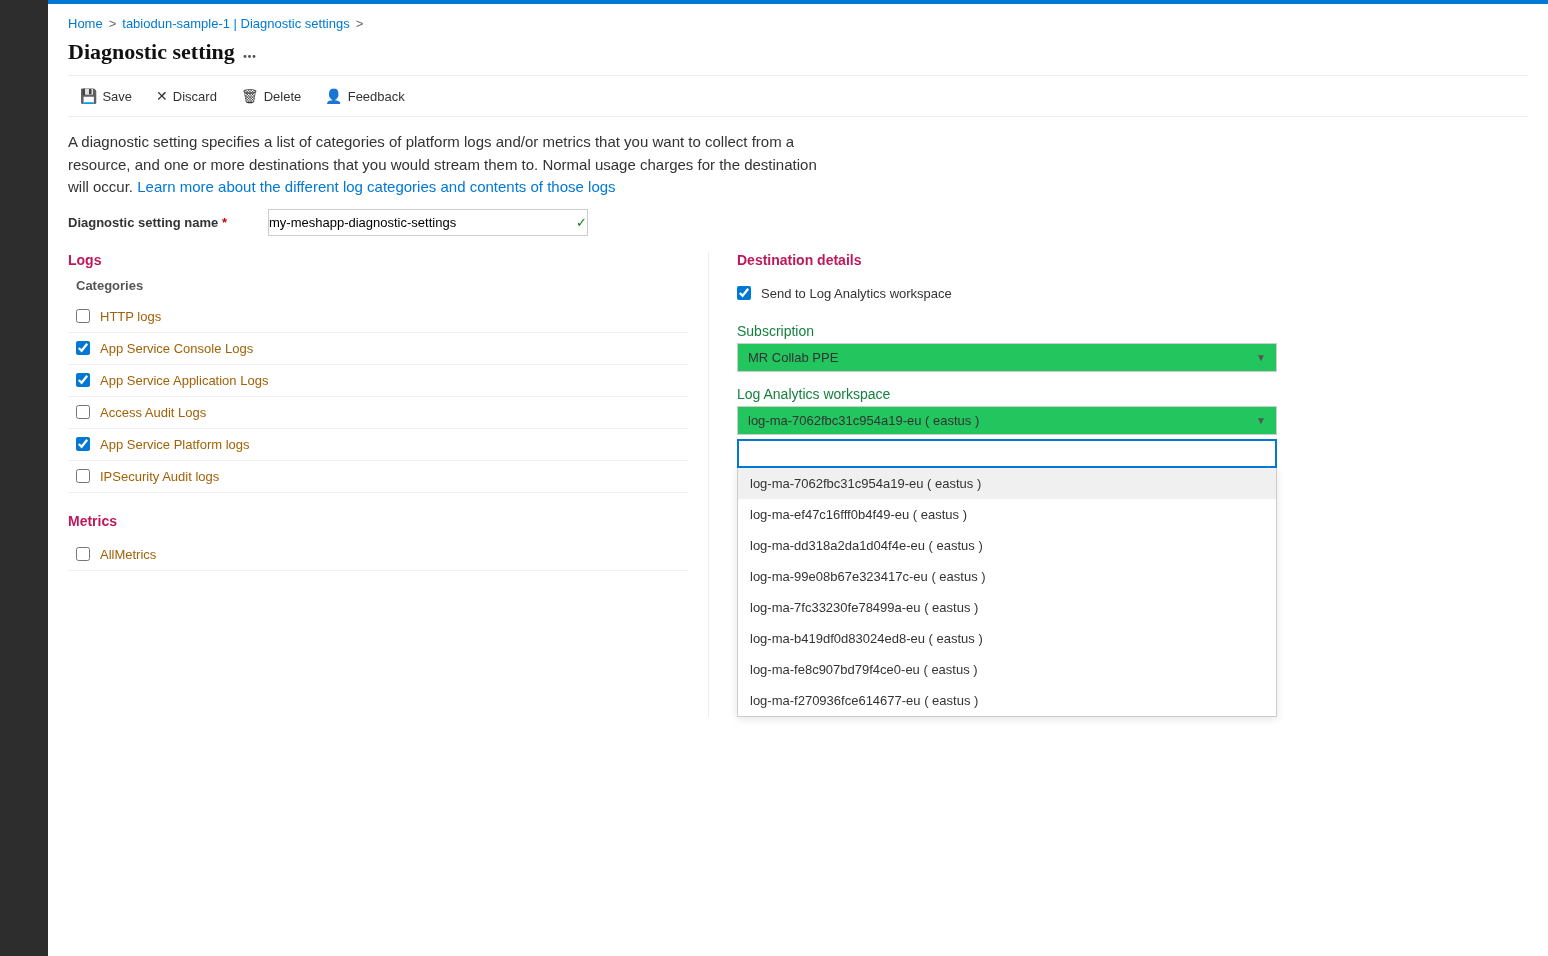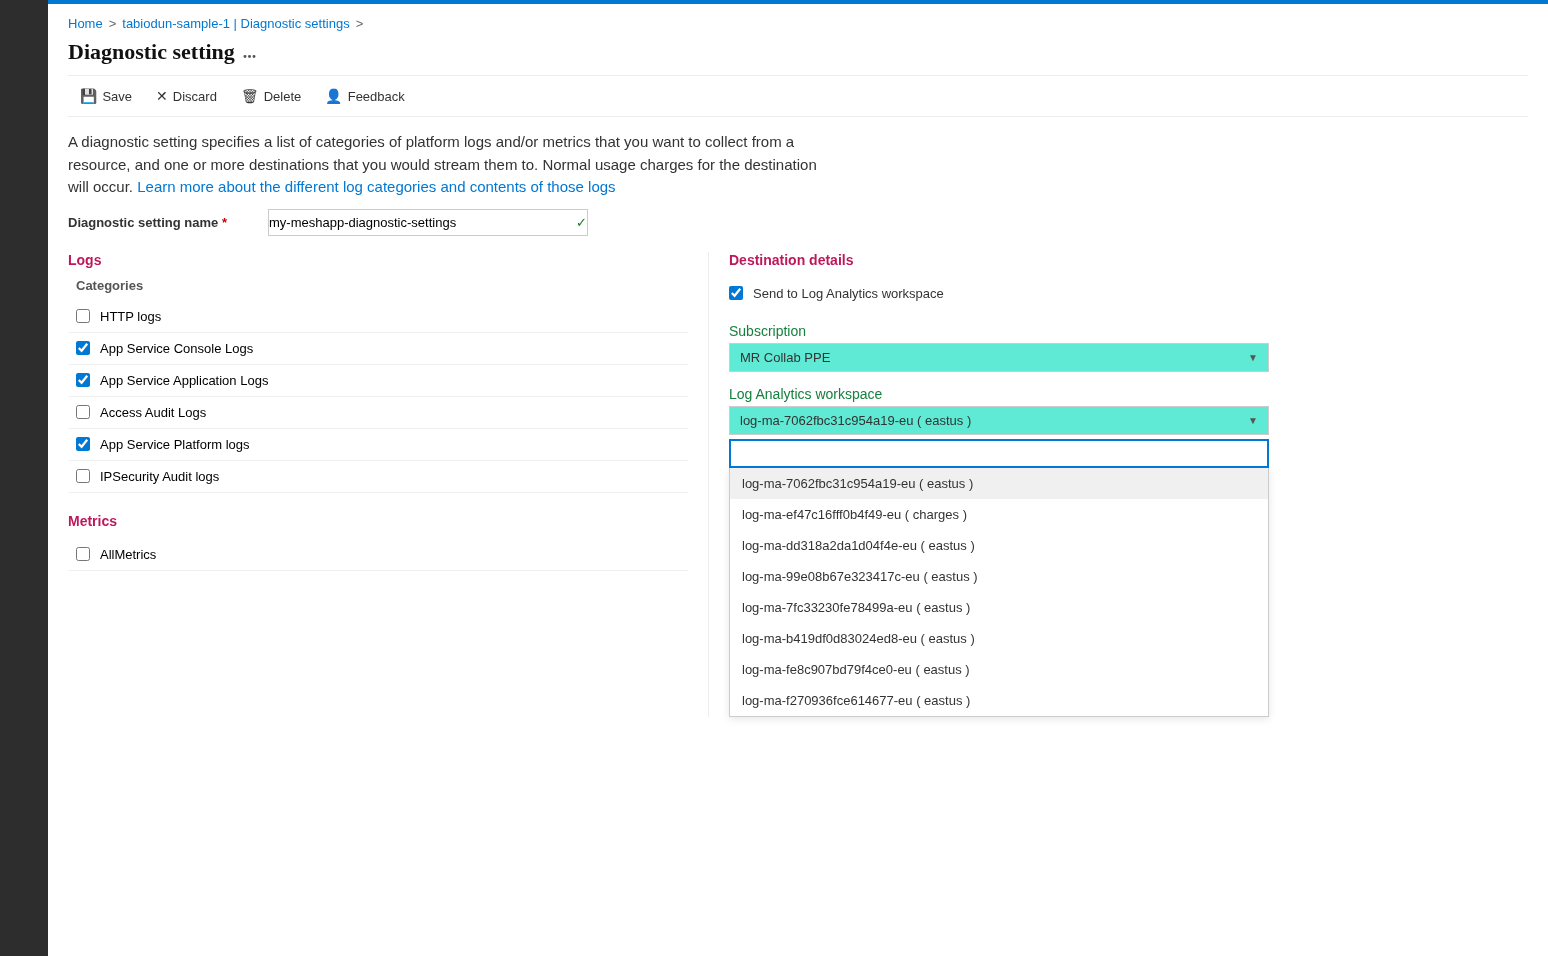--- a/index.html
+++ b/index.html
@@ -24,36 +24,36 @@
     .description a { color: #0078d4; text-decoration: none; }
 
     .form-row { display: flex; align-items: center; margin-bottom: 16px; }
     .form-label { min-width: 200px; font-size: 13px; font-weight: 700; }
     .form-label .required { color: #c00; }
     .form-input { width: 320px; border: 1px solid #ccc; padding: 5px 0; font-size: 13px; color: #333; display: flex; align-items: center; justify-content: space-between; }
     .form-input-check { color: #107c10; margin-left: 4px; }
 
     .two-col { display: flex; gap: 0; margin-top: 4px; }
     .left-col { flex: 0 0 640px; padding-right: 20px; }
-    .right-col { flex: 1; padding-left: 20px; border-left: 1px solid #ededed; }
+    .right-col { flex: 1; padding-left: 28px; border-left: 1px solid #ededed; }
 
     .section-title { font-size: 14px; font-weight: 700; margin-bottom: 10px; color: #be185d; }
 
     .sub-section-title { font-size: 13px; font-weight: 600; color: #555; margin-bottom: 8px; margin-left: 8px; }
 
     .checkbox-row { display: flex; align-items: center; gap: 10px; padding: 8px 8px 8px 8px; border-bottom: 1px solid #f0f0f0; }
     .checkbox-row input[type="checkbox"] { width: 14px; height: 14px; accent-color: #0078d4; cursor: pointer; }
-    .checkbox-label { font-size: 13px; color: #000000; }
+    .checkbox-label { font-size: 13px; color: #a16207; }
     .dest-checkbox-row { display: flex; align-items: center; gap: 10px; padding: 8px 0; }
     .dest-checkbox-row input[type="checkbox"] { width: 14px; height: 14px; accent-color: #0078d4; cursor: pointer; }
     .dest-checkbox-label { font-size: 13px; color: #333; }
 
     .field-group { margin-top: 14px; }
     .field-label { font-size: 14px; color: #15803d; margin-bottom: 4px; }
-    .select-box { display: flex; align-items: center; justify-content: space-between; border: 1px solid #ccc; padding: 6px 10px; font-size: 13px; cursor: pointer; background: #5eead4; width: 100%; max-width: 540px; }
+    .select-box { display: flex; align-items: center; justify-content: space-between; border: 1px solid #ccc; padding: 6px 10px; font-size: 13px; cursor: pointer; background: #22c55e; width: 100%; max-width: 540px; }
     .chevron { font-size: 10px; color: #555; }
 
     .dropdown-search { border: 2px solid #0078d4; padding: 5px 8px; font-size: 13px; width: 100%; max-width: 540px; outline: none; margin-top: 4px; }
     .dropdown-list { border: 1px solid #ccc; border-top: none; max-width: 540px; background: #fff; max-height: 320px; overflow-y: auto; box-shadow: 0 2px 8px rgba(0,0,0,0.1); }
     .dropdown-item { padding: 8px 12px; font-size: 13px; cursor: pointer; color: #333; }
     .dropdown-item.selected { background: #f0f0f0; }
 
     .metrics-section { margin-top: 20px; }
 
     .sidebar { position: fixed; left: 0; top: 0; width: 48px; height: 100%; background: #2d2d2d; z-index: 100; }
@@ -179,21 +179,21 @@
         <div class="select-box">
           <span>log-ma-7062fbc31c954a19-eu ( eastus )</span>
           <span class="chevron">▼</span>
         </div>
         
         <input type="text" class="dropdown-search" style="">
         
         <div class="dropdown-list">
           <div id="dropdown-items-container">
               <div class="dropdown-item selected">log-ma-7062fbc31c954a19-eu ( eastus )</div>
-              <div class="dropdown-item">log-ma-ef47c16fff0b4f49-eu ( charges )</div>
+              <div class="dropdown-item">log-ma-ef47c16fff0b4f49-eu ( eastus )</div>
               <div class="dropdown-item">log-ma-dd318a2da1d04f4e-eu ( eastus )</div>
               <div class="dropdown-item">log-ma-99e08b67e323417c-eu ( eastus )</div>
               <div class="dropdown-item">log-ma-7fc33230fe78499a-eu ( eastus )</div>
               <div class="dropdown-item">log-ma-b419df0d83024ed8-eu ( eastus )</div>
               <div class="dropdown-item">log-ma-fe8c907bd79f4ce0-eu ( eastus )</div>
               <div class="dropdown-item">log-ma-f270936fce614677-eu ( eastus )</div>
             </div>
         </div>
       </div>
     </div>

